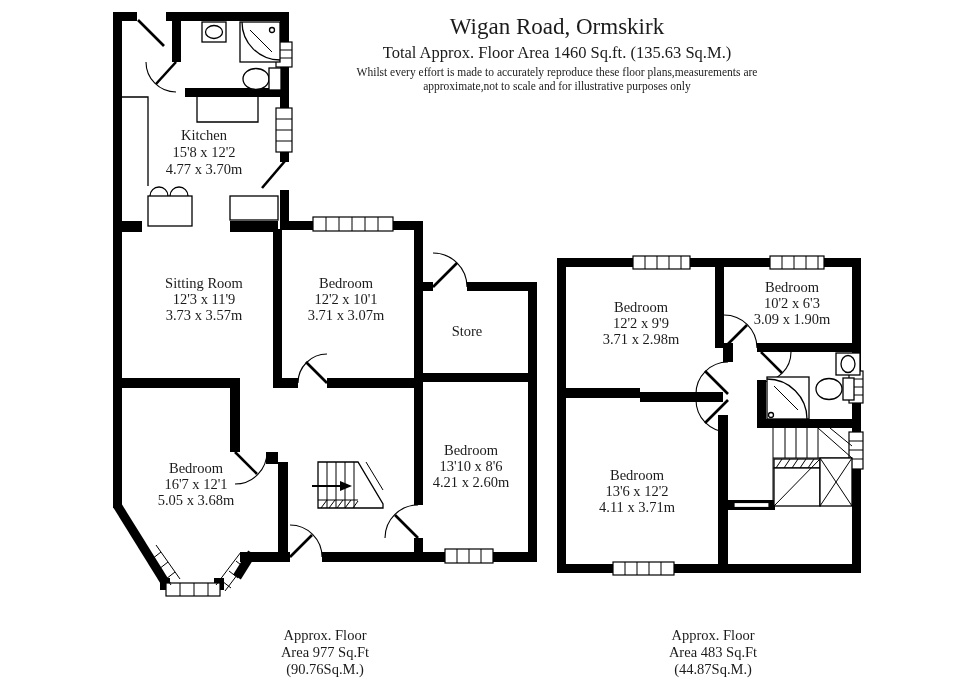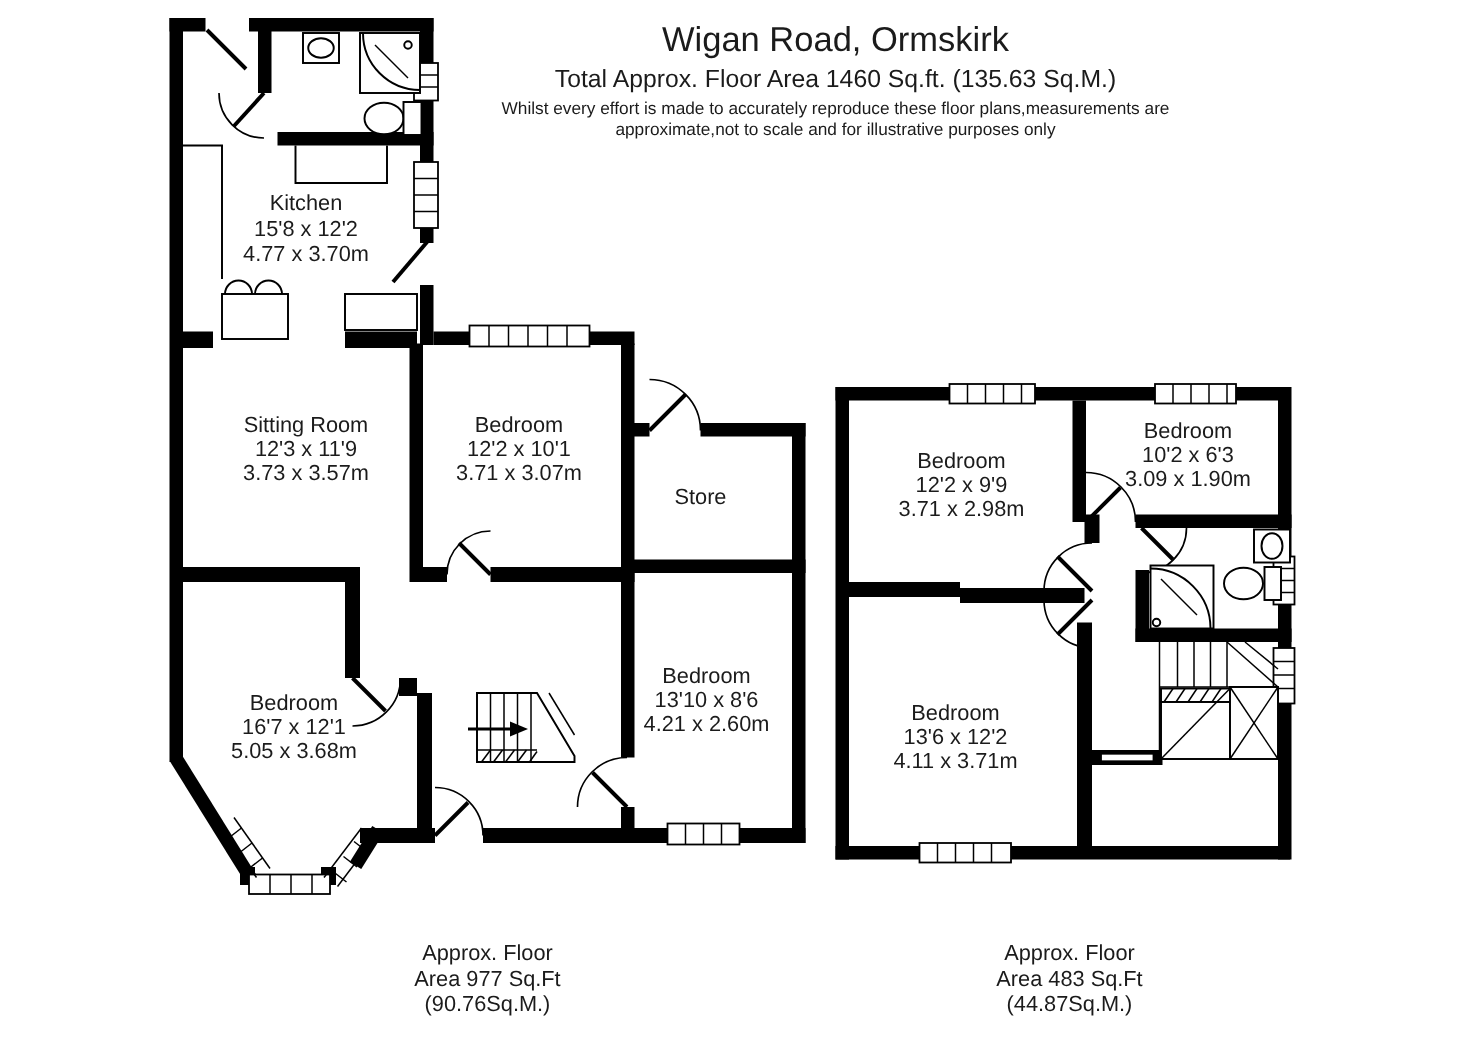--- a/index.html
+++ b/index.html
@@ -1,17 +1,17 @@
 <!DOCTYPE html>
 <html><head>
 <meta charset="utf-8">
 <style>
   html,body{margin:0;padding:0;background:#fff;}
   #page{position:relative;width:980px;height:692px;background:#ffffff;overflow:hidden;
-        font-family:Liberation Sans, sans-serif;}
+        font-family:Liberation Serif, serif;}
   svg{position:absolute;left:0;top:0;}
   .wall{fill:#000;}
   .wline{stroke:#000;stroke-width:9;fill:none;}
   .thin{fill:#fff;stroke:#000;stroke-width:1.3;}
   .thinl{fill:none;stroke:#000;stroke-width:1.3;}
   .leaf{stroke:#000;stroke-width:2.6;fill:none;}
   .arc{stroke:#000;stroke-width:1.1;fill:none;}
   .winr{fill:#fff;stroke:#000;stroke-width:1.2;}
   .wint{stroke:#000;stroke-width:1;}
   text{fill:#1b1b1b;}

